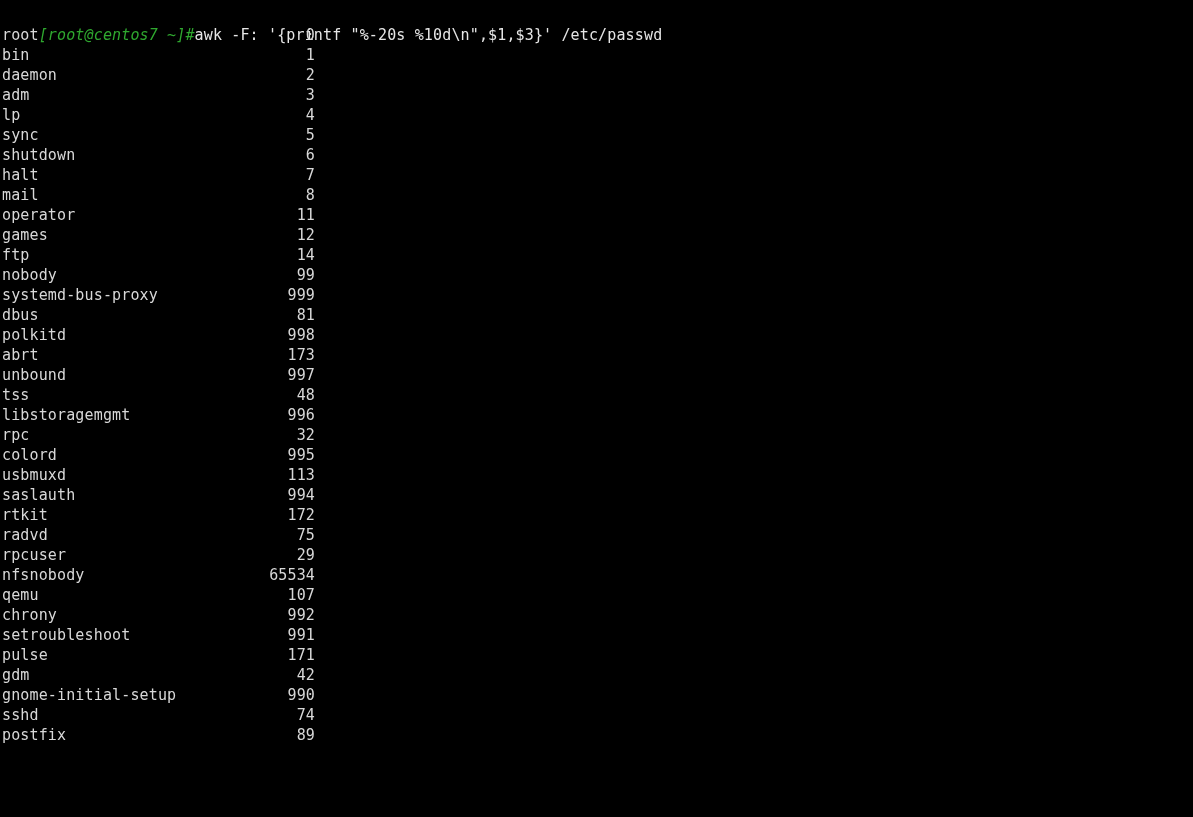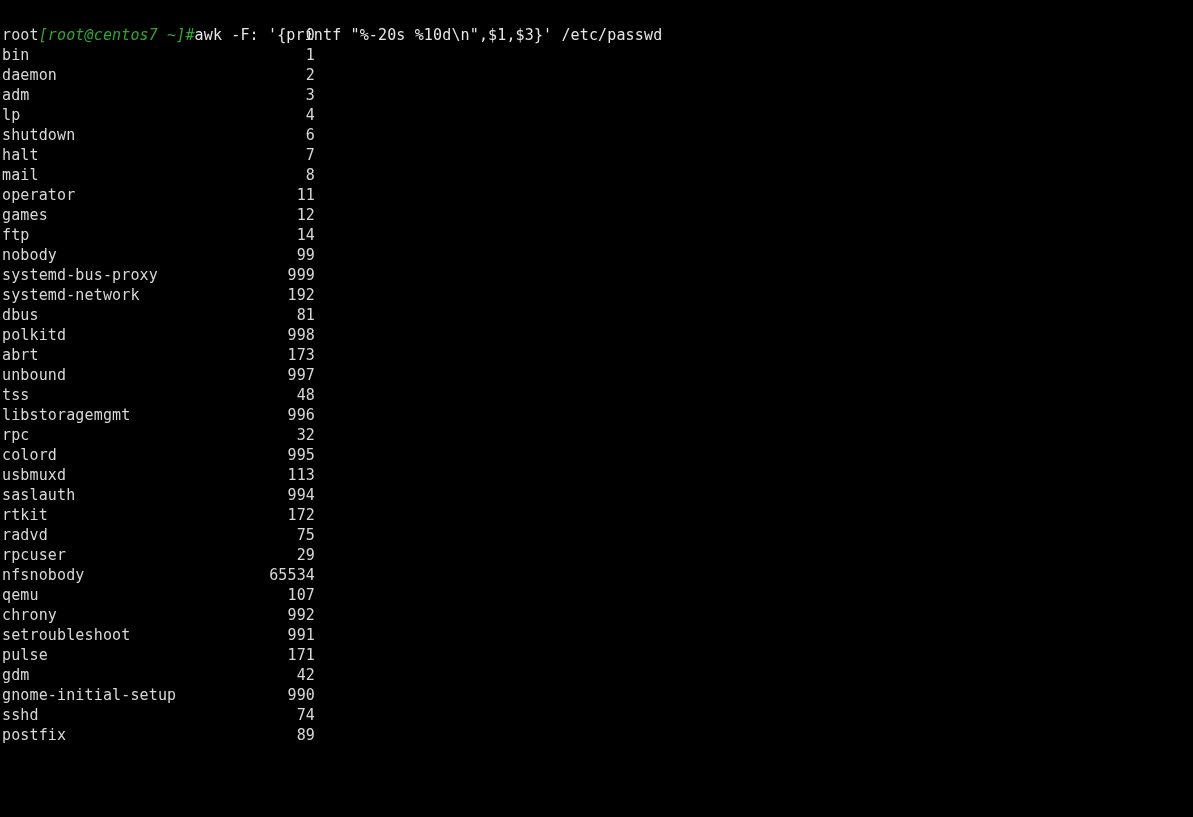--- a/index.html
+++ b/index.html
@@ -66,29 +66,29 @@
   <div class="line prompt-line">
     <span class="prompt">[root@centos7 ~]#</span><span class="cmd">awk -F: '{printf "%-20s %10d\n",$1,$3}' /etc/passwd</span>
   </div>
 
   <div id="output">
       <div class="line row"><span class="uname">root</span><span class="uid">0</span></div>
       <div class="line row"><span class="uname">bin</span><span class="uid">1</span></div>
       <div class="line row"><span class="uname">daemon</span><span class="uid">2</span></div>
       <div class="line row"><span class="uname">adm</span><span class="uid">3</span></div>
       <div class="line row"><span class="uname">lp</span><span class="uid">4</span></div>
+      <div class="line row"><span class="uname">sync</span><span class="uid">5</span></div>
       <div class="line row"><span class="uname">shutdown</span><span class="uid">6</span></div>
       <div class="line row"><span class="uname">halt</span><span class="uid">7</span></div>
       <div class="line row"><span class="uname">mail</span><span class="uid">8</span></div>
       <div class="line row"><span class="uname">operator</span><span class="uid">11</span></div>
       <div class="line row"><span class="uname">games</span><span class="uid">12</span></div>
       <div class="line row"><span class="uname">ftp</span><span class="uid">14</span></div>
       <div class="line row"><span class="uname">nobody</span><span class="uid">99</span></div>
       <div class="line row"><span class="uname">systemd-bus-proxy</span><span class="uid">999</span></div>
-      <div class="line row"><span class="uname">systemd-network</span><span class="uid">192</span></div>
       <div class="line row"><span class="uname">dbus</span><span class="uid">81</span></div>
       <div class="line row"><span class="uname">polkitd</span><span class="uid">998</span></div>
       <div class="line row"><span class="uname">abrt</span><span class="uid">173</span></div>
       <div class="line row"><span class="uname">unbound</span><span class="uid">997</span></div>
       <div class="line row"><span class="uname">tss</span><span class="uid">48</span></div>
       <div class="line row"><span class="uname">libstoragemgmt</span><span class="uid">996</span></div>
       <div class="line row"><span class="uname">rpc</span><span class="uid">32</span></div>
       <div class="line row"><span class="uname">colord</span><span class="uid">995</span></div>
       <div class="line row"><span class="uname">usbmuxd</span><span class="uid">113</span></div>
       <div class="line row"><span class="uname">saslauth</span><span class="uid">994</span></div>

